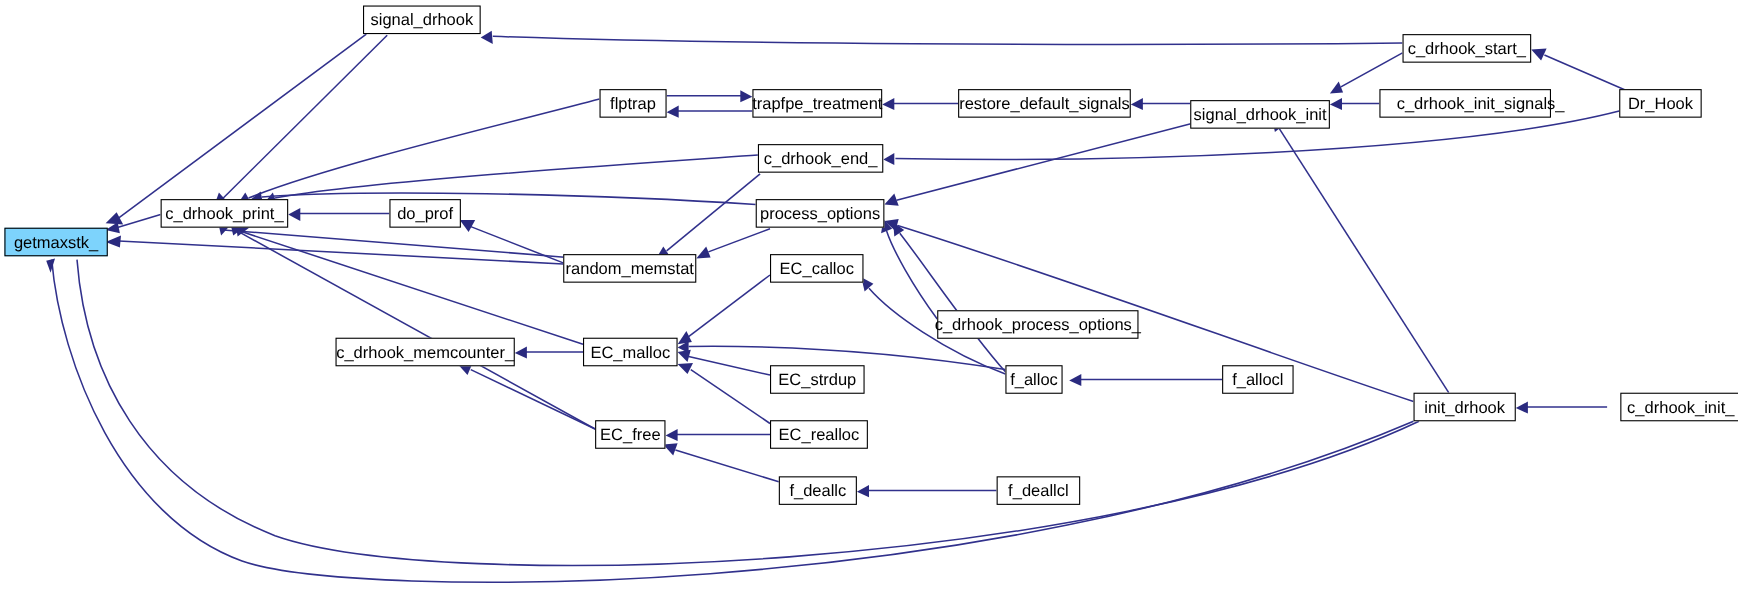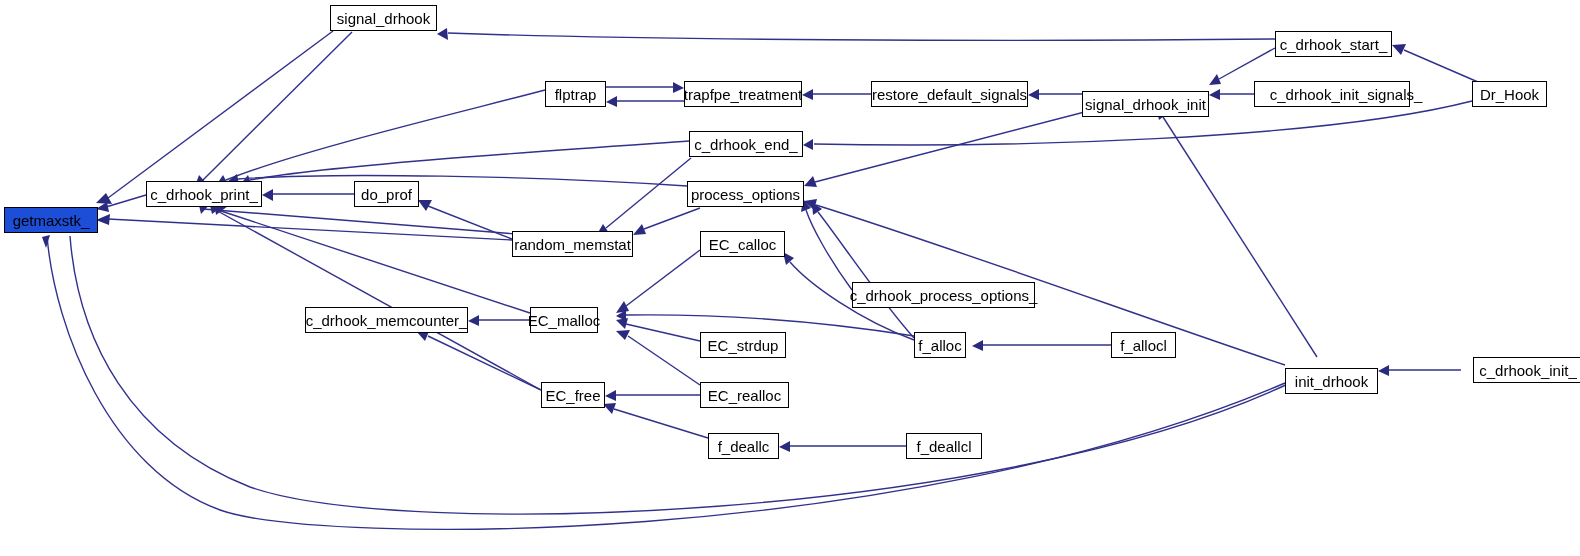--- a/index.html
+++ b/index.html
@@ -16,21 +16,21 @@
     box-sizing:border-box;
     background:#ffffff;
     border:1px solid #000000;
     display:flex;align-items:center;justify-content:center;
     font-size:15px;
     color:#000000;
     white-space:nowrap;
     line-height:1;
     letter-spacing:0px;
   }
-  .node.root{background:#1d4ed8;}
+  .node.root{background:#7dd3fc;}
   .node span{display:block;padding:0 4px;}
   svg .edge{fill:none;stroke:#31318c;stroke-width:1.4;}
   svg .arrow{fill:#2a2a7f;stroke:none;}
 </style>
 </head>
 <body>
 
 <div id="graph">
   <svg id="edges" viewBox="0 0 1580 556" xmlns="http://www.w3.org/2000/svg">
     <g>
@@ -206,21 +206,21 @@
       </div>
       <div class="node" style="left: 700px; top: 231px; width: 85px; height: 26px;">
         <span>EC_calloc</span>
       </div>
       <div class="node" style="left: 852px; top: 282px; width: 183px; height: 26px;">
         <span>c_drhook_process_options_</span>
       </div>
       <div class="node" style="left: 305px; top: 307px; width: 163px; height: 26px;">
         <span>c_drhook_memcounter_</span>
       </div>
-      <div class="node" style="left: 530px; top: 307px; width: 68px; height: 26px;">
+      <div class="node" style="left: 530px; top: 307px; width: 86px; height: 26px;">
         <span>EC_malloc</span>
       </div>
       <div class="node" style="left: 700px; top: 332px; width: 86px; height: 26px;">
         <span>EC_strdup</span>
       </div>
       <div class="node" style="left: 914px; top: 332px; width: 52px; height: 26px;">
         <span>f_alloc</span>
       </div>
       <div class="node" style="left: 1111px; top: 332px; width: 65px; height: 26px;">
         <span>f_allocl</span>
@@ -230,20 +230,20 @@
       </div>
       <div class="node" style="left: 700px; top: 382px; width: 89px; height: 26px;">
         <span>EC_realloc</span>
       </div>
       <div class="node" style="left: 708px; top: 433px; width: 71px; height: 26px;">
         <span>f_deallc</span>
       </div>
       <div class="node" style="left: 906px; top: 433px; width: 76px; height: 26px;">
         <span>f_deallcl</span>
       </div>
-      <div class="node" style="left: 1285px; top: 357px; width: 93px; height: 26px; margin-top: 11px;">
+      <div class="node" style="left: 1285px; top: 357px; width: 93px; height: 26px;">
         <span>init_drhook</span>
       </div>
       <div class="node" style="left: 1461px; top: 357px; width: 110px; height: 26px; margin-left: 12px;">
         <span>c_drhook_init_</span>
       </div>
     </div>
 </div>
 
 </body></html>

